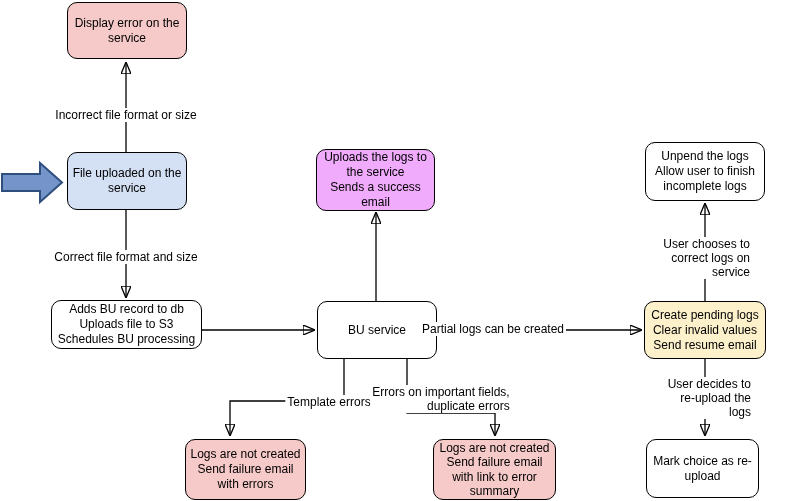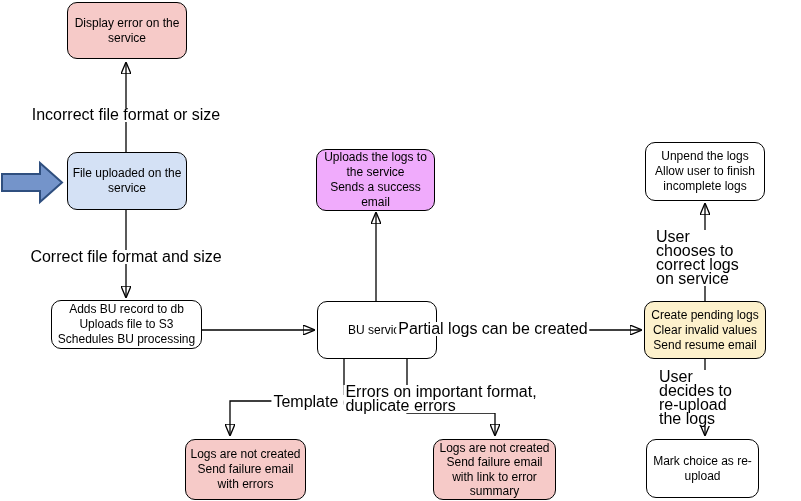--- a/index.html
+++ b/index.html
@@ -38,24 +38,24 @@
     font-size: 12px;
     line-height: 15px;
     color: #000000;
     white-space: pre-line;
     padding: 1px 2px;
   }
   .edge-label {
     position: absolute;
     transform: translate(-50%, -50%);
     background: #ffffff;
-    font-size: 16px;
+    font-size: 12px;
     line-height: 14px;
     color: #000000;
-    text-align: left;
+    text-align: right;
     white-space: pre-line;
     padding: 0 2px;
   }
 </style>
 </head>
 <body>
 
 <div class="canvas">
 
   <svg class="edges-layer" width="801" height="501" viewBox="0 0 801 501" xmlns="http://www.w3.org/2000/svg">
@@ -116,20 +116,20 @@
 
   <div class="edge-label" style="left:126px; top:115px;">Incorrect file format or size</div>
 
   <div class="edge-label" style="left:126px; top:257px;">Correct file format and size</div>
 
 
   <div class="edge-label" style="left:493px; top:329px;">Partial logs can be created</div>
 
   <div class="edge-label" style="left:329px; top:402px;">Template errors</div>
 
-  <div class="edge-label" style="left:441px; top:399px;">Errors on important format,
+  <div class="edge-label" style="left:441px; top:399px;">Errors on important fields,
 duplicate errors</div>
 
   <div class="edge-label" style="left:703px; top:258px;">User chooses to correct logs on service</div>
 
   <div class="edge-label" style="left:705px; top:398px;">User decides to re-upload the logs</div>
 
 </div>
 
 </body></html>

